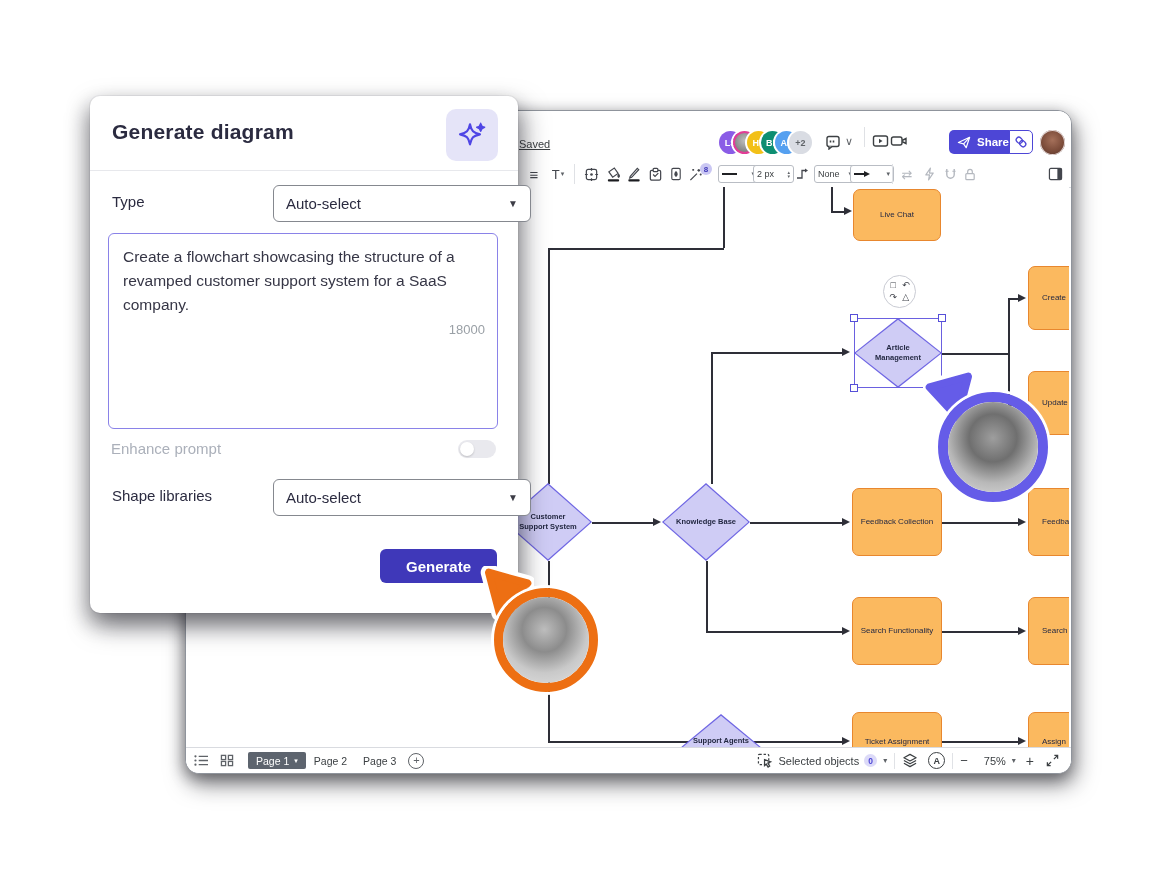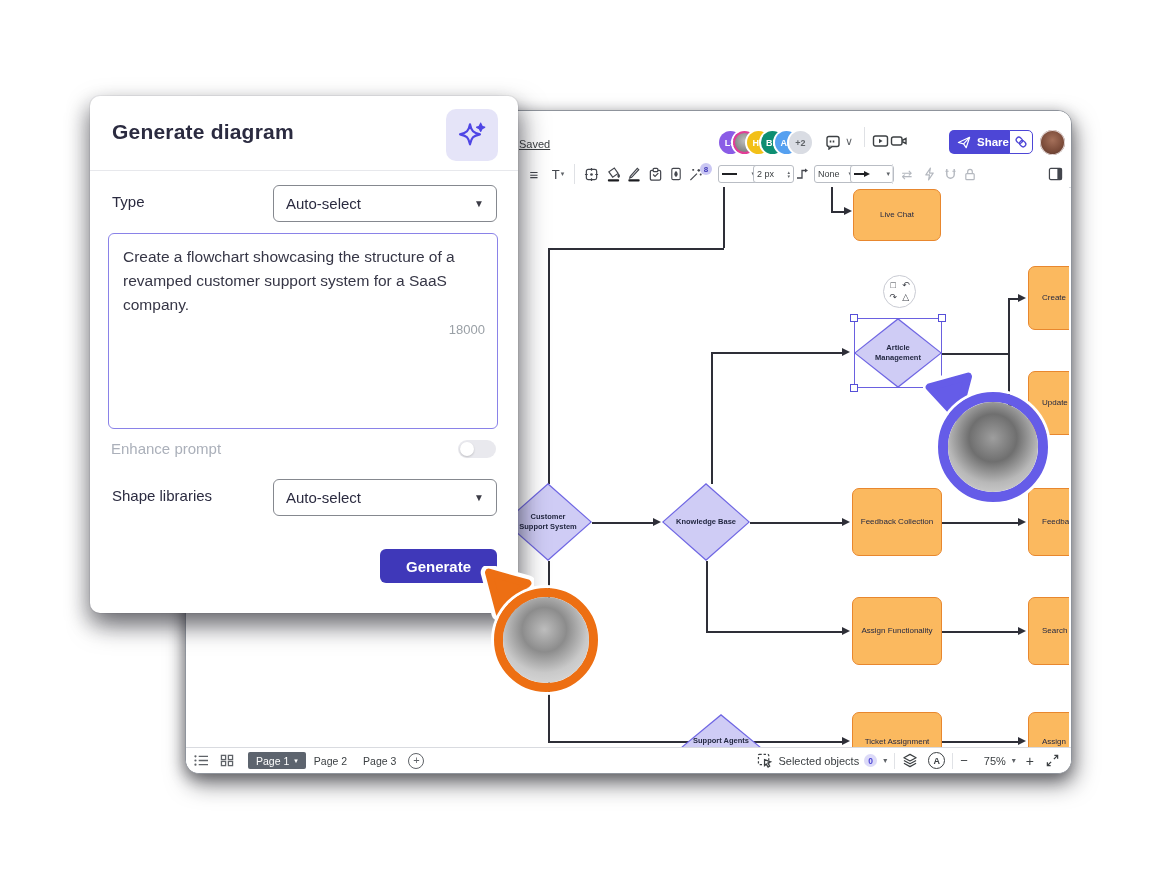--- a/index.html
+++ b/index.html
@@ -56,21 +56,21 @@
     display:flex;align-items:center;justify-content:center;}
   .bb-div{width:1px;height:16px;background:#e0e2e6;margin:0 7px;}
   
   #modal{position:absolute;left:90px;top:96px;width:428px;height:517px;background:#fff;border-radius:10px;
     box-shadow:0 0 0 1px rgba(40,40,55,.06), 4px 12px 26px rgba(20,20,30,.5), -4px 10px 20px rgba(20,20,30,.28);}
   .mtitle{position:absolute;left:22px;top:24px;font-size:21px;font-weight:700;color:#2b2b40;letter-spacing:.2px;}
   .sparklebtn{position:absolute;right:20px;top:13px;width:52px;height:52px;border-radius:10px;background:#e5e4f8;
     display:flex;align-items:center;justify-content:center;}
   .mdivider{position:absolute;left:0;right:0;top:74px;height:1px;background:#e7e8ec;}
   .mlabel{position:absolute;font-size:15px;color:#2b2b40;}
-  .msel{position:absolute;width:224px;height:37px;border:1px solid #85888f;border-radius:6px;box-sizing:border-box;background:#fff;
+  .msel{position:absolute;width:258px;height:37px;border:1px solid #85888f;border-radius:6px;box-sizing:border-box;background:#fff;
     display:flex;align-items:center;justify-content:space-between;padding:4px 12px;font-size:15px;color:#2b2b40;}
   .msel .caret{font-size:10px;color:#3c3c46;}
   .promptbox{position:absolute;left:18px;top:137px;width:390px;height:196px;border:1.5px solid #8a82e8;border-radius:6px;
     box-sizing:border-box;padding:11px 14px;font-size:15.5px;line-height:1.55;color:#363646;}
   .counter{position:absolute;right:12px;top:86px;font-size:13px;color:#9aa0a6;}
   .toggle{position:absolute;right:22px;top:344px;width:38px;height:18px;border-radius:10px;background:#e9e9ee;}
   .knob{position:absolute;left:2px;top:2px;width:14px;height:14px;border-radius:50%;background:#fff;box-shadow:0 1px 2px rgba(0,0,0,.18);}
   .genbtn{position:absolute;left:290px;top:453px;width:117px;height:34px;background:#3f38b9;border-radius:6px;
     display:flex;align-items:center;justify-content:center;color:#fff;font-size:15px;font-weight:700;}
   
@@ -297,21 +297,21 @@
     <div class="rectnode clipR" style="left:841px;top:184px;width:88px;height:64px;">
         <span>Update</span>
       </div>
     <div class="rectnode" style="left:665px;top:301px;width:90px;height:68px;">
         <span>Feedback Collection</span>
       </div>
     <div class="rectnode clipR" style="left:841px;top:301px;width:88px;height:68px;">
         <span>Feedbac</span>
       </div>
     <div class="rectnode" style="left:665px;top:410px;width:90px;height:68px;">
-        <span>Assign Functionality</span>
+        <span>Search Functionality</span>
       </div>
     <div class="rectnode clipR" style="left:841px;top:410px;width:88px;height:68px;">
         <span>Search by</span>
       </div>
     <div class="rectnode clipB" style="left:665px;top:525px;width:90px;height:68px;">
         <span>Ticket Assignment</span>
       </div>
     <div class="rectnode clipR clipB" style="left:841px;top:525px;width:88px;height:68px;">
         <span>Assign</span>
       </div>

